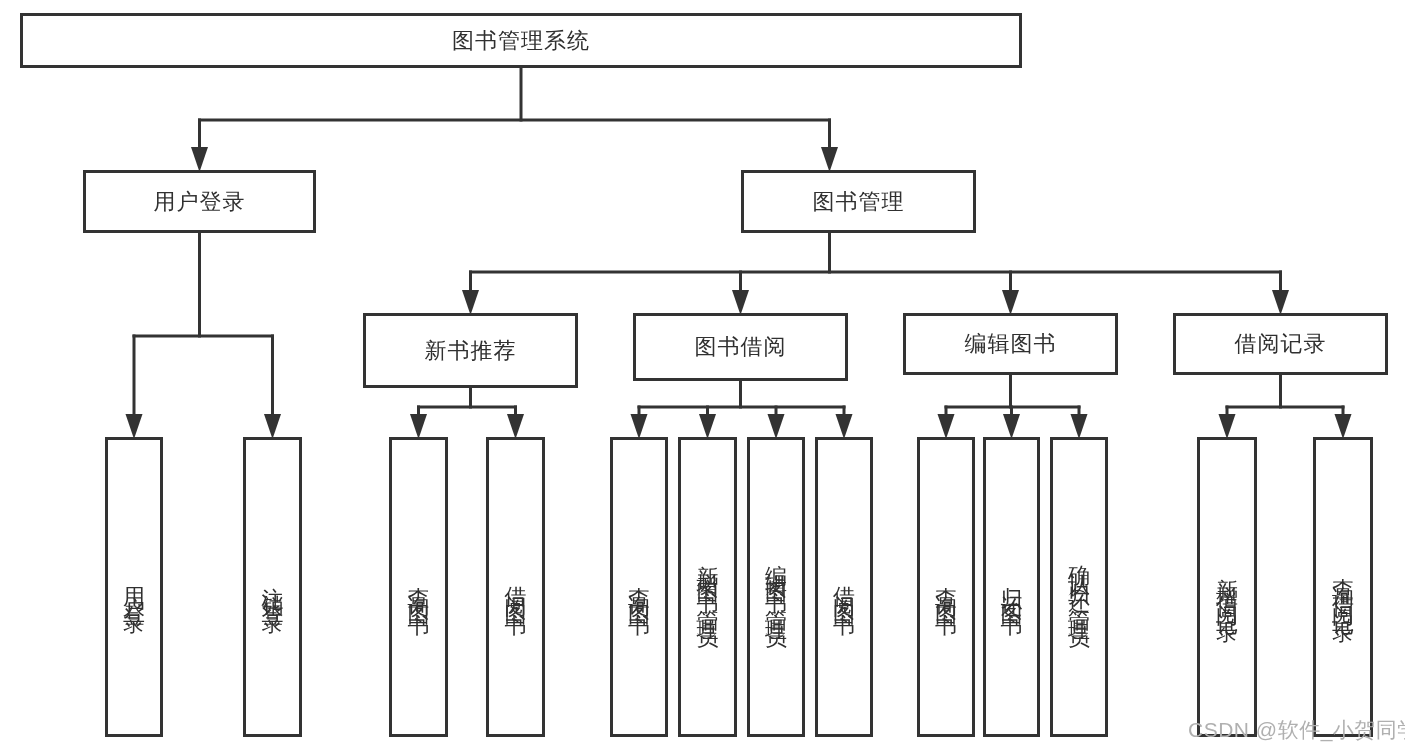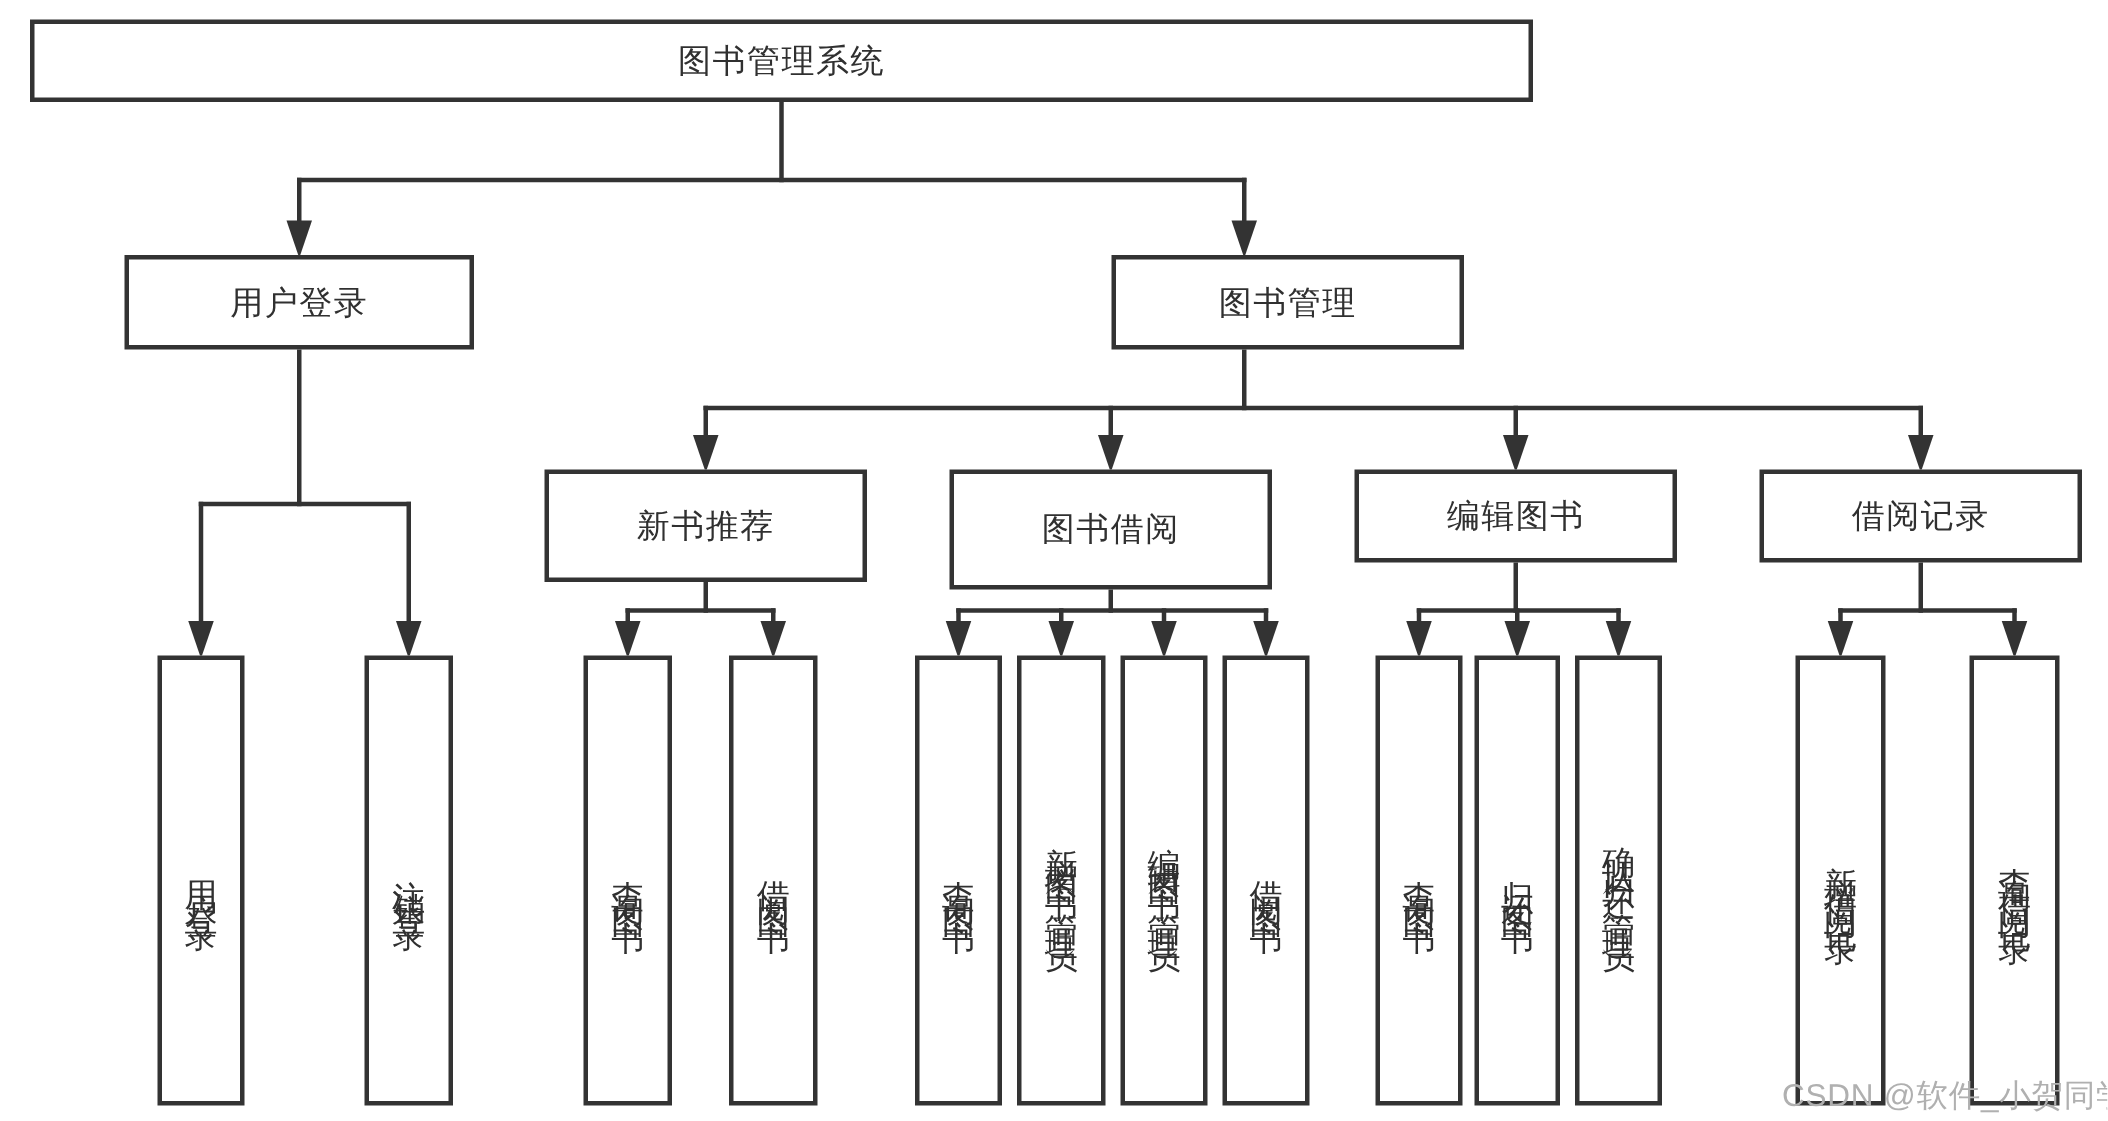--- a/index.html
+++ b/index.html
@@ -128,21 +128,21 @@
       </div>
       <div class="node horiz" style="left: 83px; top: 170px; width: 233px; height: 63px;">
         <span class="label">用户登录</span>
       </div>
       <div class="node horiz" style="left: 712px; top: 170px; width: 235px; height: 63px; margin-left: 29px;">
         <span class="label">图书管理</span>
       </div>
       <div class="node horiz" style="left: 363px; top: 313px; width: 215px; height: 75px;">
         <span class="label">新书推荐</span>
       </div>
-      <div class="node horiz" style="left: 633px; top: 313px; width: 215px; height: 80px;">
+      <div class="node horiz" style="left: 633px; top: 313px; width: 215px; height: 68px;">
         <span class="label">图书借阅</span>
       </div>
       <div class="node horiz" style="left: 903px; top: 313px; width: 215px; height: 62px;">
         <span class="label">编辑图书</span>
       </div>
       <div class="node horiz" style="left: 1173px; top: 313px; width: 215px; height: 62px;">
         <span class="label">借阅记录</span>
       </div>
       <div class="node vert" style="left: 105px; top: 437px; width: 58px; height: 300px;">
         <span class="label">用户登录</span>

